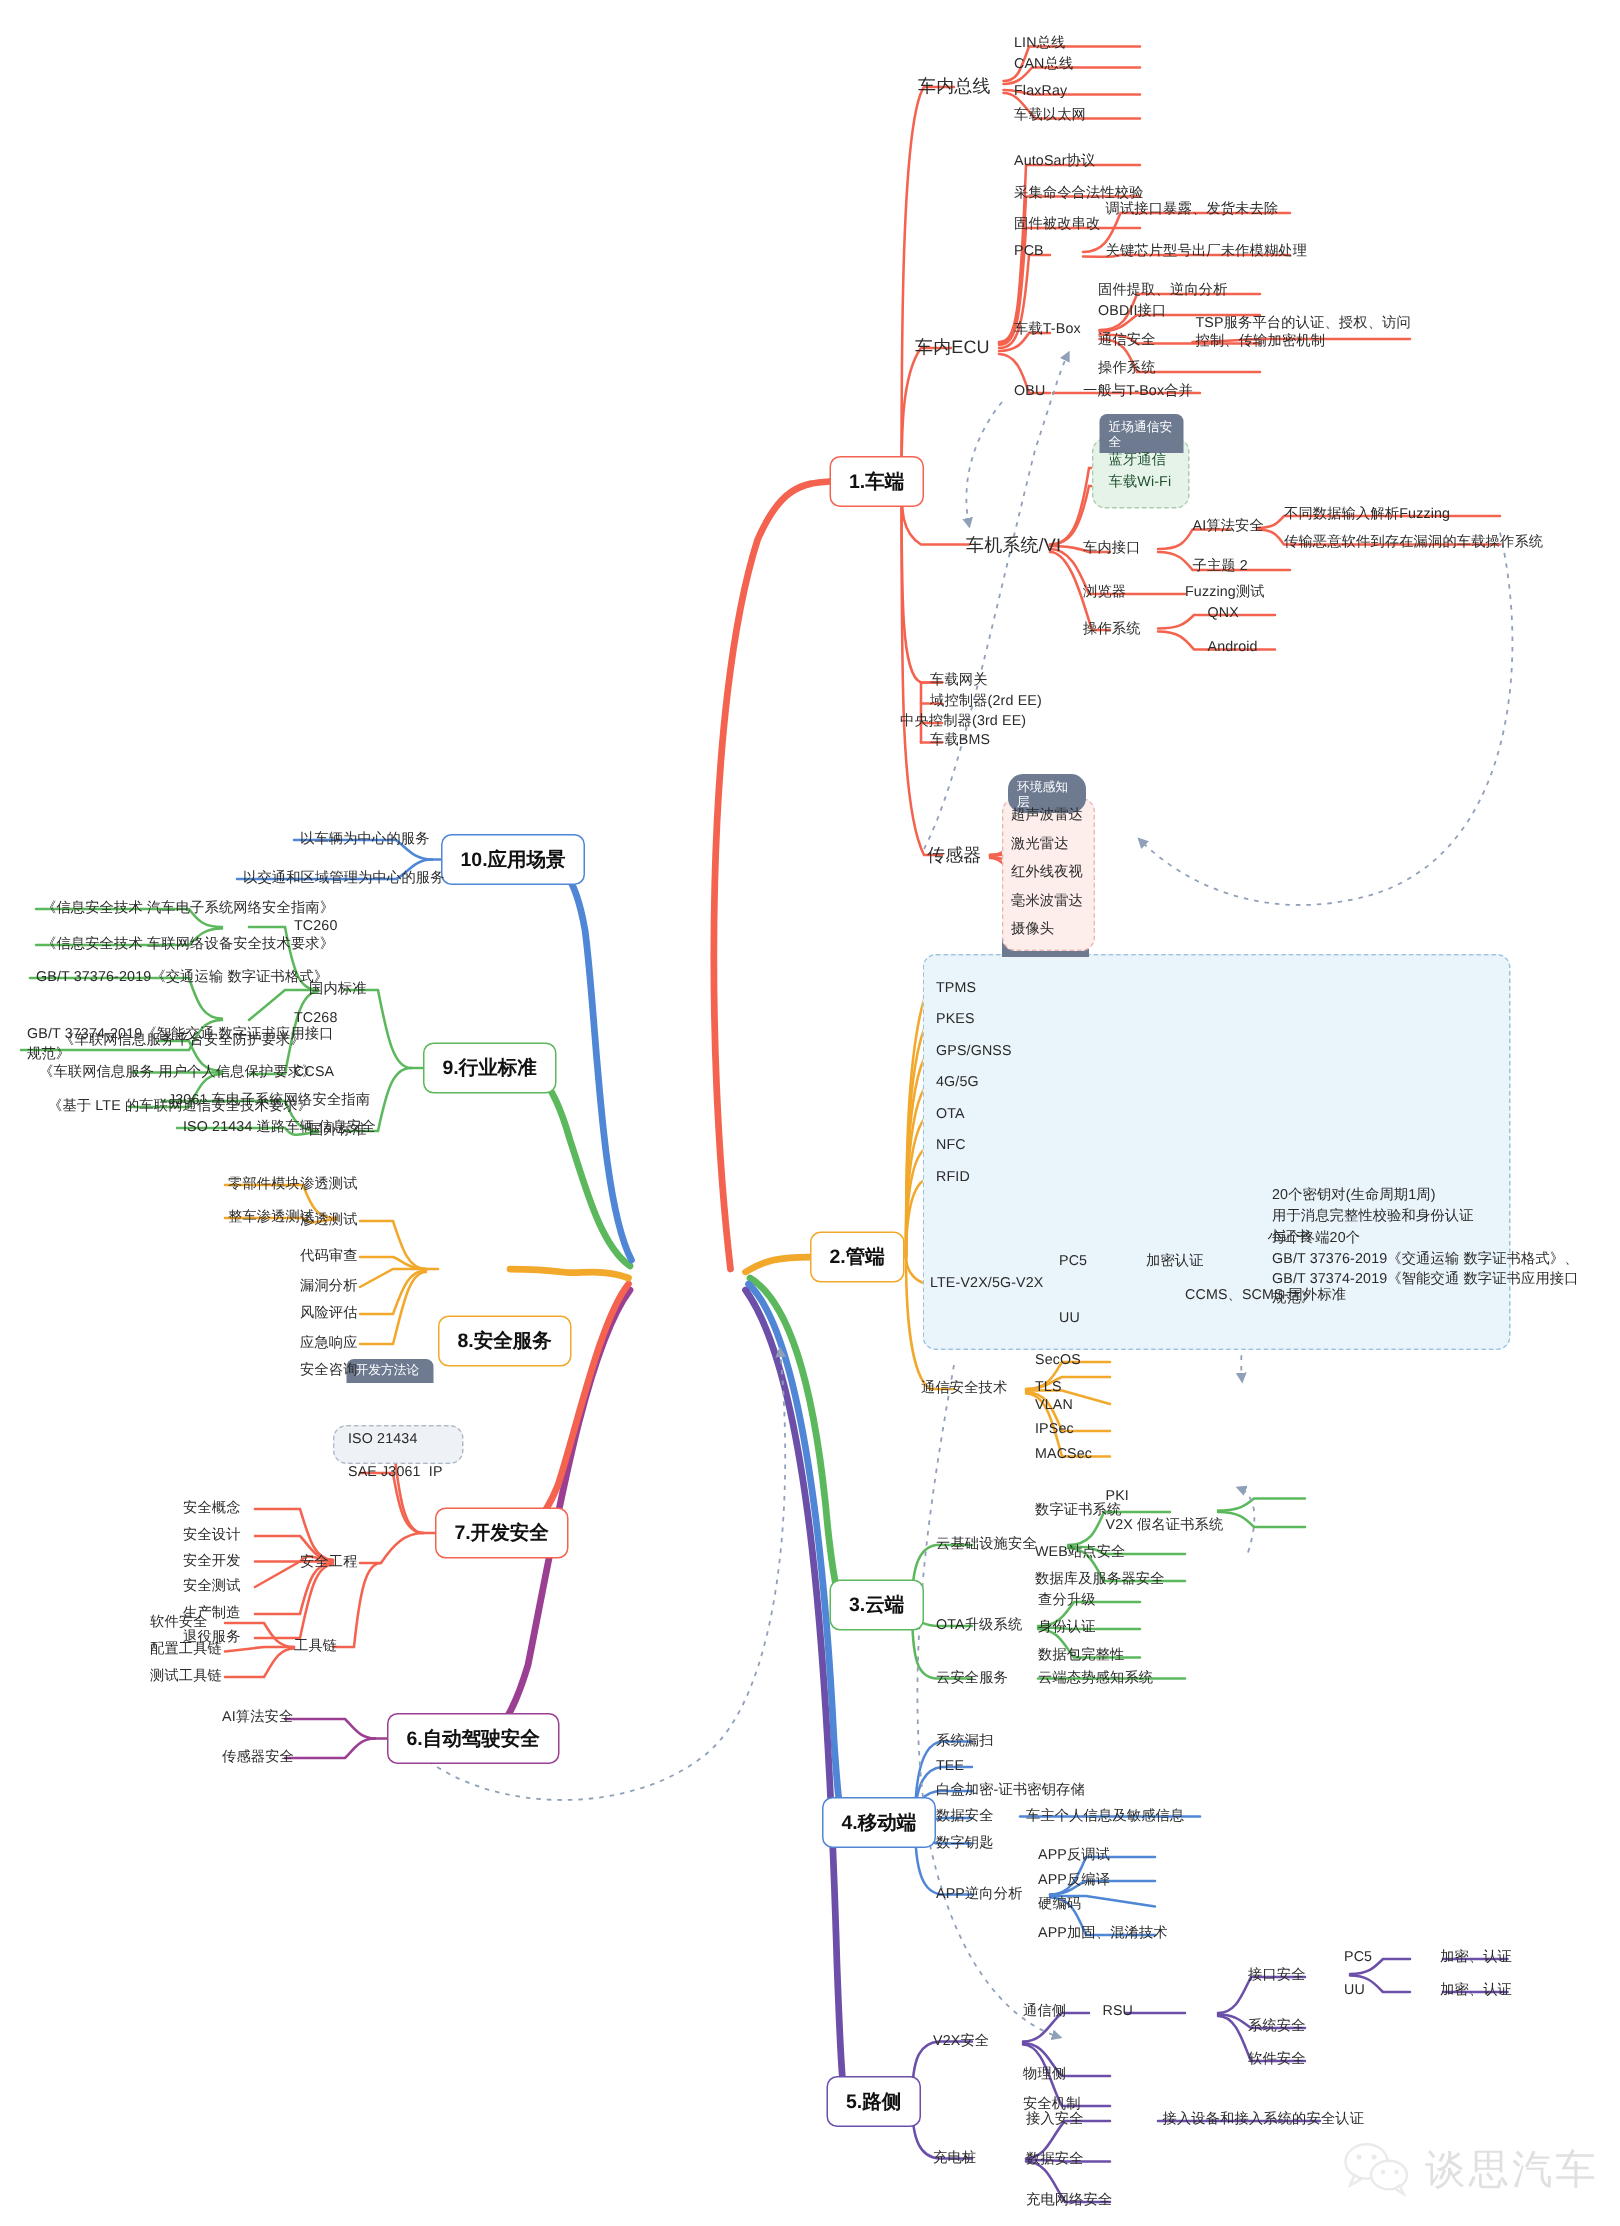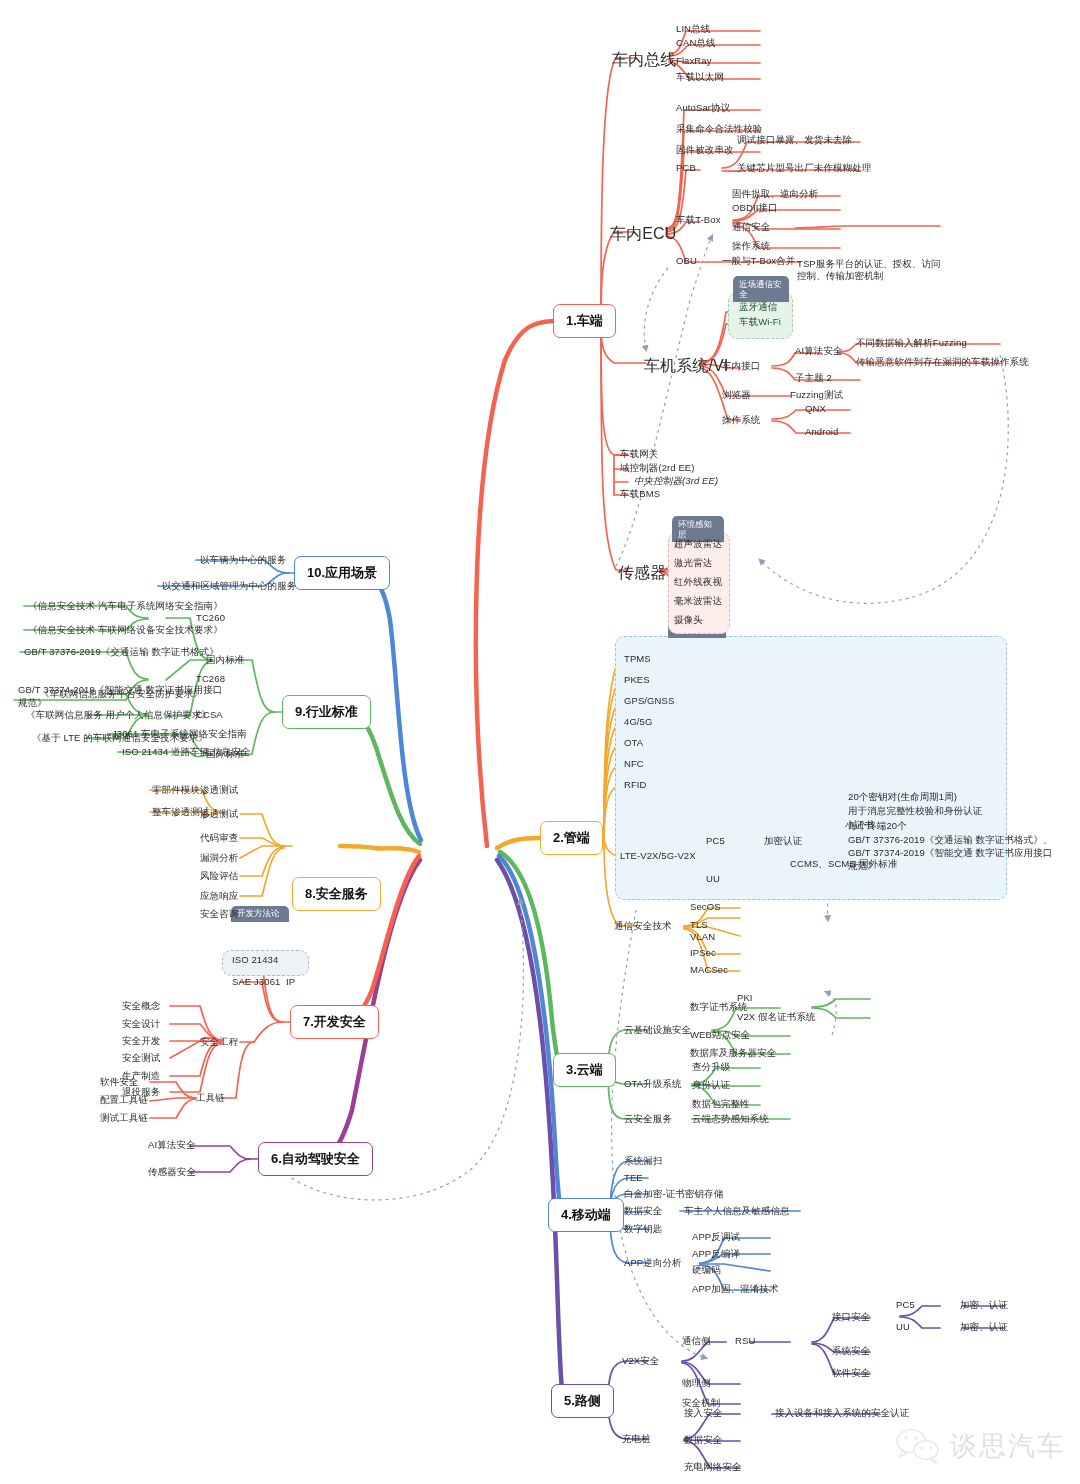--- a/index.html
+++ b/index.html
@@ -9,22 +9,22 @@
     color:#222;
   }
   #map{position:absolute;inset:0;width:1080px;height:1484px;}
   svg.links{position:absolute;left:0;top:0;width:1080px;height:1484px;pointer-events:none;}
 
   
   .leaf{
     position:absolute;font-size:9.5px;line-height:1.25;color:#2b2b2b;
     white-space:pre;letter-spacing:.1px;
   }
-  .leaf.wrap{white-space:normal;margin-top:48px;}
-  .leaf.mid{font-size:16px;}
+  .leaf.wrap{white-space:normal;}
+  .leaf.mid{font-size:12px;}
 
   
   .cat{
     position:absolute;border-radius:7px;border:1.6px solid #888;
     background:#fff;font-weight:bold;font-size:13px;color:#111;
     padding:7px 12px;white-space:nowrap;text-align:center;
   }
 
   
   .root{
@@ -332,21 +332,21 @@
   </svg>
 
 
   <div class="groupbox blue" style="left:615px;top:636px;width:390px;height:262px;"></div>
   <div class="grouptag" style="left:620px;top:621px;width:46px;margin-left:48px;">无线攻击</div>
 
   <div class="groupbox green" style="left:728px;top:292px;width:63px;height:45px;"></div>
   <div class="grouptag tiny" style="left:733px;top:276px;width:44px;">近场通信安全</div>
 
   <div class="groupbox pink" style="left:668px;top:532px;width:60px;height:100px;"></div>
-  <div class="grouptag tiny" style="left:672px;top:516px;width:40px;">环境感知层</div>
+  <div class="grouptag tiny" style="left:672px;top:516px;width:40px;border-radius:10px;">环境感知层</div>
 
   <div class="groupbox grey" style="left:222px;top:950px;width:85px;height:24px;"></div>
   <div class="grouptag tiny" style="left:231px;top:906px;width:46px;font-family:Liberation Mono, monospace;">开发方法论</div>
 
   <div class="cat" style="left:553px;top:321px;transform:translateY(-50%);border-color:#f4634f;">1.车端</div>
   <div class="cat" style="left:540px;top:838px;transform:translateY(-50%);border-color:#f2a82a;">2.管端</div>
   <div class="cat" style="left:553px;top:1070px;transform:translateY(-50%);border-color:#5cb85c;">3.云端</div>
   <div class="cat" style="left:548px;top:1215px;transform:translateY(-50%);border-color:#4f86d6;">4.移动端</div>
   <div class="cat" style="left:551px;top:1401px;transform:translateY(-50%);border-color:#6b4fa8;">5.路侧</div>
   <div class="cat" style="left:258px;top:1159px;transform:translateY(-50%);border-color:#9b3f92;">6.自动驾驶安全</div>
@@ -390,21 +390,21 @@
   <div class="leaf" style="left:856px;top:356px;">传输恶意软件到存在漏洞的车载操作系统</div>
   <div class="leaf" style="left:795px;top:372px;">子主题 2</div>
   <div class="leaf" style="left:722px;top:389px;">浏览器</div>
   <div class="leaf" style="left:790px;top:389px;">Fuzzing测试</div>
   <div class="leaf" style="left:722px;top:414px;">操作系统</div>
   <div class="leaf" style="left:805px;top:403px;">QNX</div>
   <div class="leaf" style="left:805px;top:426px;">Android</div>
 
   <div class="leaf" style="left:620px;top:448px;">车载网关</div>
   <div class="leaf" style="left:620px;top:462px;">域控制器(2rd EE)</div>
-  <div class="leaf" style="left:634px;top:475px;font-style:italic;">中央控制器(3rd EE)</div>
+  <div class="leaf" style="left:600px;top:475px;">中央控制器(3rd EE)</div>
   <div class="leaf" style="left:620px;top:488px;">车载BMS</div>
 
   <div class="leaf mid" style="left:618px;top:563px;">传感器</div>
   <div class="leaf" style="left:674px;top:538px;">超声波雷达</div>
   <div class="leaf" style="left:674px;top:557px;">激光雷达</div>
   <div class="leaf" style="left:674px;top:576px;">红外线夜视</div>
   <div class="leaf" style="left:674px;top:595px;">毫米波雷达</div>
   <div class="leaf" style="left:674px;top:614px;">摄像头</div>
 
   <div class="leaf" style="left:624px;top:653px;">TPMS</div>

